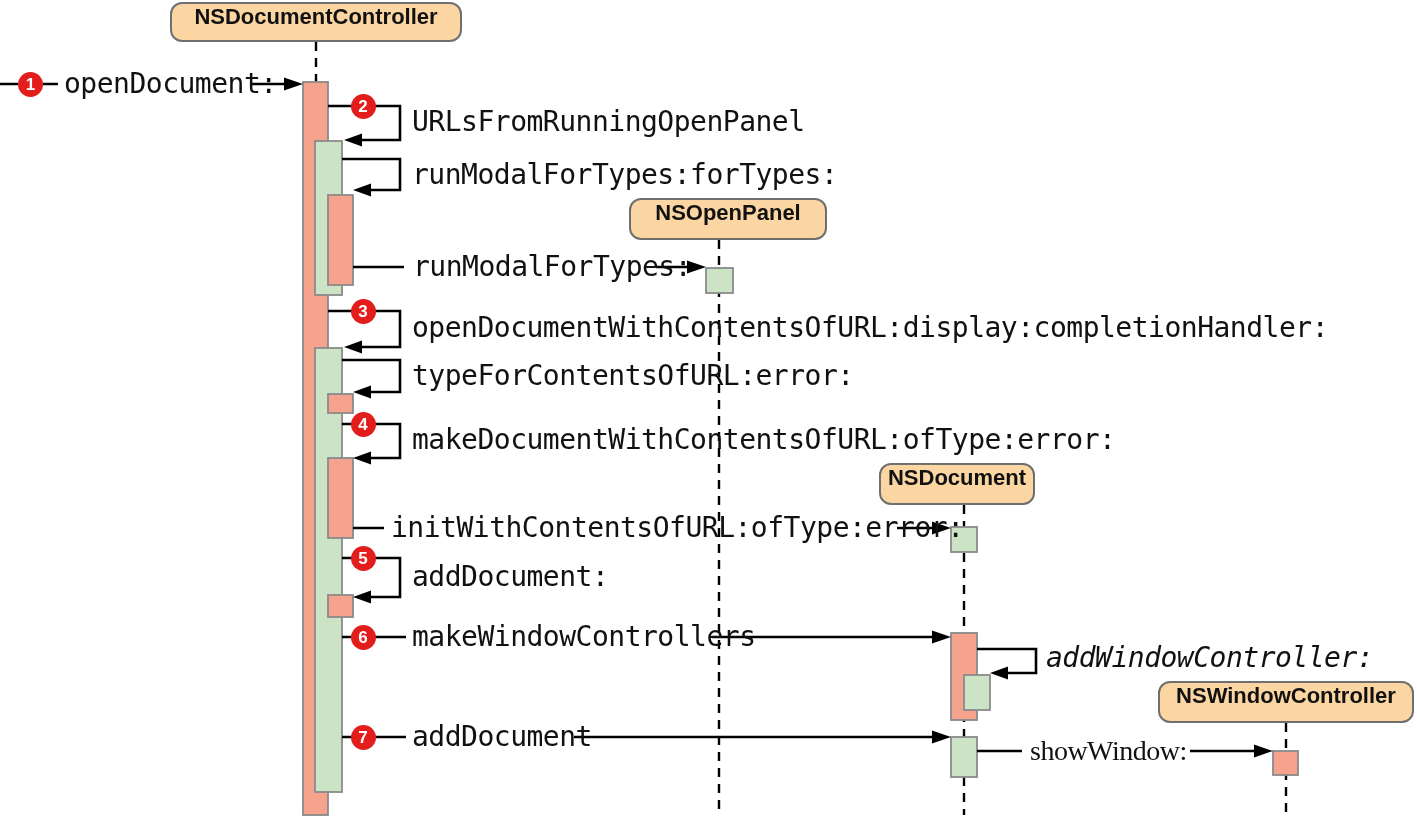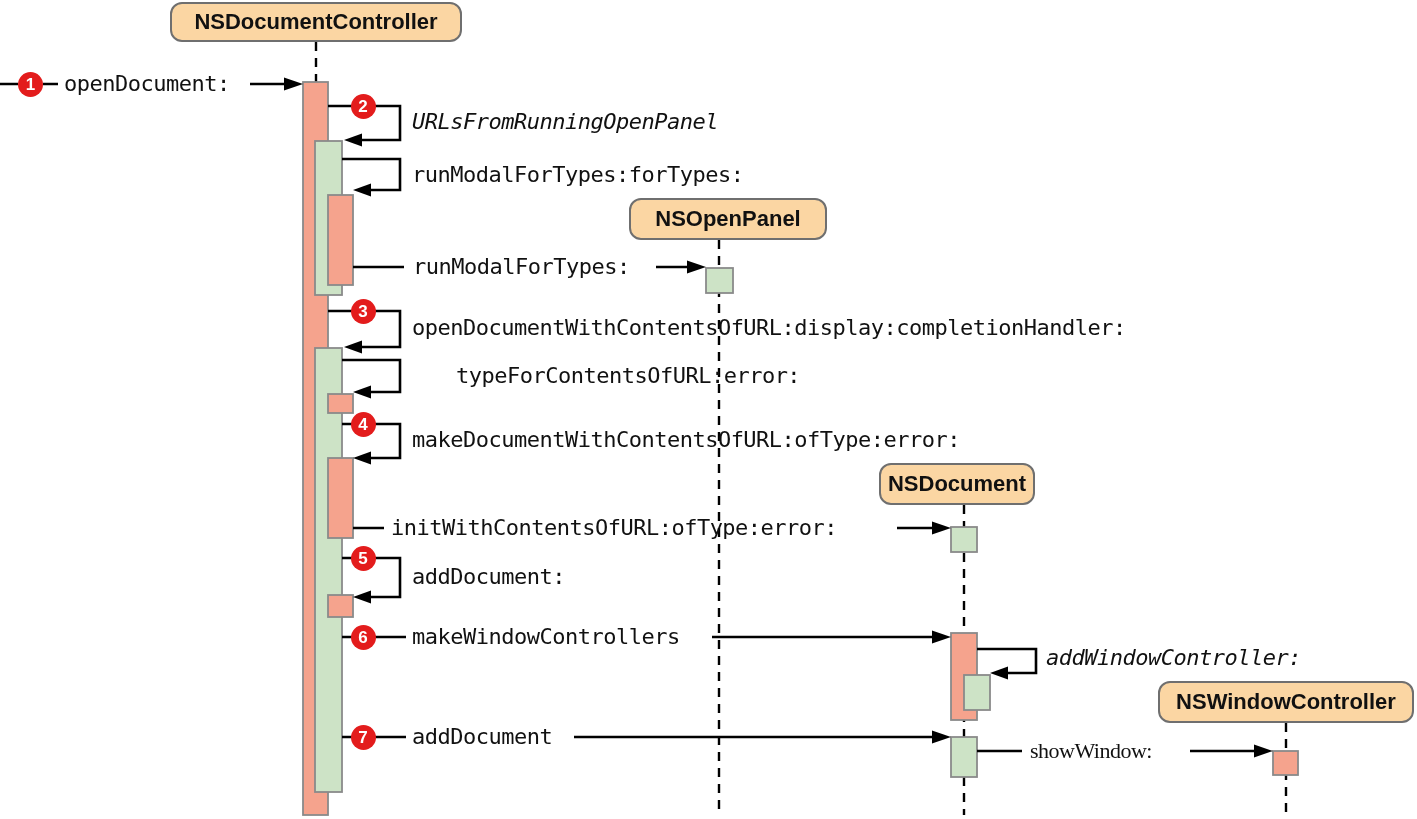--- a/index.html
+++ b/index.html
@@ -23,36 +23,36 @@
   }
   svg.layer{position:absolute;left:0;top:0;}
   .lifeline{stroke:var(--line);stroke-width:2.4;stroke-dasharray:9 7;fill:none;}
   .msgline{stroke:var(--line);stroke-width:2.6;fill:none;}
   .arrowhead{fill:var(--line);stroke:none;}
   .act{stroke:var(--activation-border);stroke-width:1.8;}
   .act-salmon{fill:var(--activation-salmon);}
   .act-green{fill:var(--activation-green);}
   .actor-box{
     position:absolute;
-    display:flex;align-items:center;justify-content:center;
+    display:flex;justify-content:center;
     background:var(--actor-fill);
     border:2px solid var(--actor-border);
     border-radius:12px;
     font-weight:bold;font-size:22px;color:var(--text);
     white-space:nowrap;
   }
   .step-badge{
     position:absolute;width:25px;height:25px;border-radius:50%;
     background:var(--step-badge);color:#ffffff;
     font-weight:bold;font-size:17px;line-height:25px;text-align:center;
   }
   .msg-label{
     position:absolute;height:28px;line-height:28px;
     font-family:"DejaVu Sans Mono","Liberation Mono",monospace;
-    font-size:22px;letter-spacing:-0.5px;color:var(--text);
+    font-size:28px;letter-spacing:-0.5px;color:var(--text);
     white-space:nowrap;
   }
 </style>
 </head>
 <body>
 
 <div class="stage">
 
   <svg class="layer" width="1417" height="819" viewBox="0 0 1417 819">
 
@@ -137,25 +137,25 @@
 
   <div class="step-badge" style="left:18px;top:71.5px;">1</div>
   <div class="step-badge" style="left:350.5px;top:93.5px;">2</div>
   <div class="step-badge" style="left:350.5px;top:298.5px;">3</div>
   <div class="step-badge" style="left:350.5px;top:411.5px;">4</div>
   <div class="step-badge" style="left:350.5px;top:545.5px;">5</div>
   <div class="step-badge" style="left:350.5px;top:624.5px;">6</div>
   <div class="step-badge" style="left:350.5px;top:724.5px;">7</div>
 
   <div class="msg-label" style="left:64px;top:70px;">openDocument:</div>
-  <div class="msg-label" style="left:412px;top:108px;font-style:italic;">URLsFromRunningOpenPanel</div>
+  <div class="msg-label" style="left:412px;top:108px;">URLsFromRunningOpenPanel</div>
   <div class="msg-label" style="left:412px;top:161px;">runModalForTypes:forTypes:</div>
   <div class="msg-label" style="left:413px;top:253px;">runModalForTypes:</div>
   <div class="msg-label" style="left:412px;top:314px;">openDocumentWithContentsOfURL:display:completionHandler:</div>
-  <div class="msg-label" style="left:412px;top:362px;margin-left:44px;">typeForContentsOfURL:error:</div>
+  <div class="msg-label" style="left:412px;top:362px;">typeForContentsOfURL:error:</div>
   <div class="msg-label" style="left:412px;top:426px;">makeDocumentWithContentsOfURL:ofType:error:</div>
   <div class="msg-label" style="left:391px;top:514px;">initWithContentsOfURL:ofType:error:</div>
   <div class="msg-label" style="left:412px;top:563px;">addDocument:</div>
   <div class="msg-label" style="left:412px;top:623px;">makeWindowControllers</div>
   <div class="msg-label" style="left:1046px;top:644px;font-style:italic;">addWindowController:</div>
   <div class="msg-label" style="left:412px;top:723px;">addDocument</div>
   <div class="msg-label" style="left:1030px;top:737px;font-family:Liberation Serif, serif;">showWindow:</div>
 
 </div>
 

